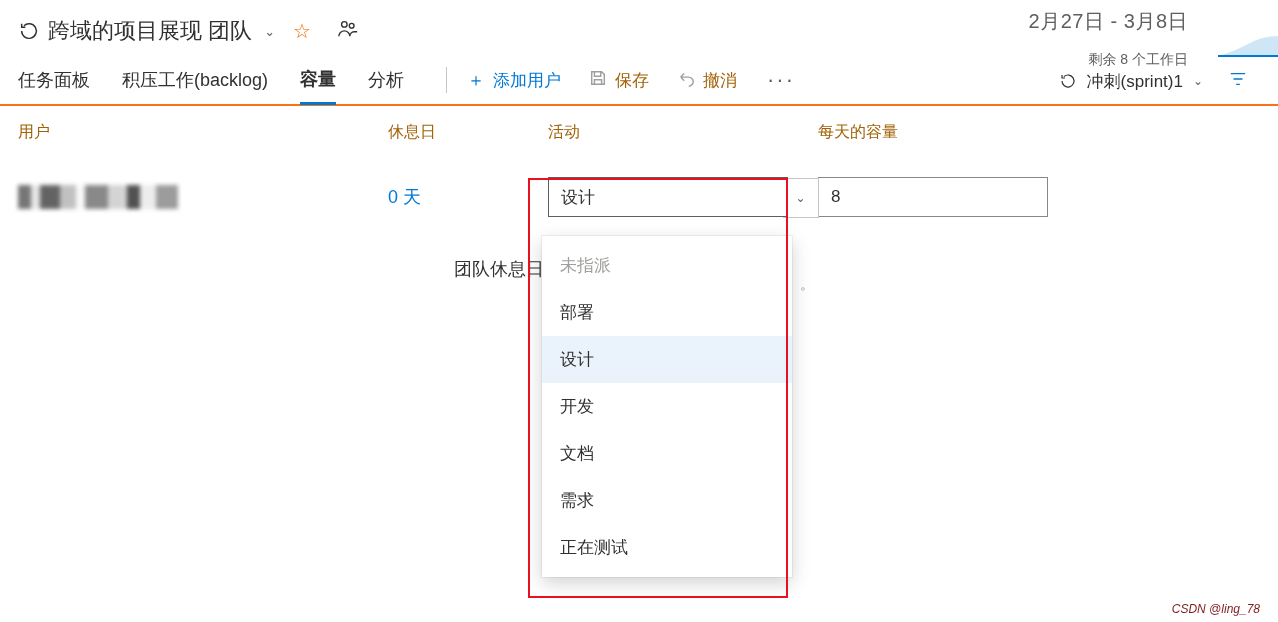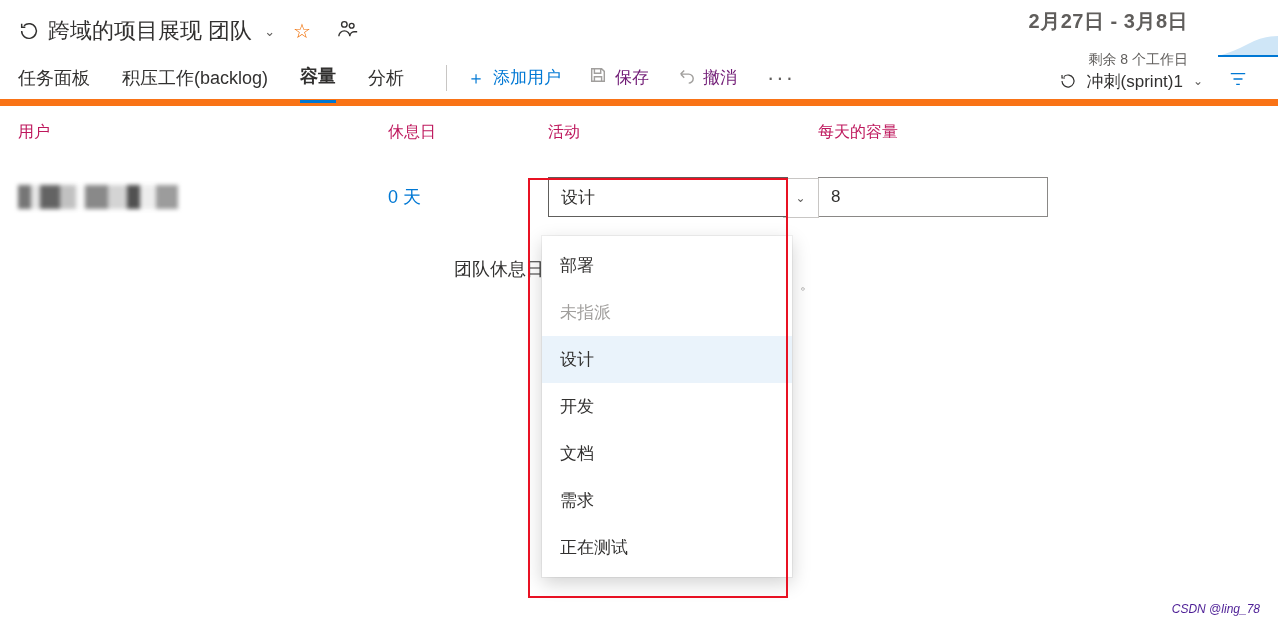--- a/index.html
+++ b/index.html
@@ -25,47 +25,47 @@
     font-weight: 400;
     color: #323130;
     gap: 8px;
   }
   .header .title-wrap .chev { font-size: 13px; color:#605e5c; margin-left:4px;}
   .header .star { color:#ef6c00; font-size:20px; margin-left: 18px; cursor:pointer;}
   .header .people { color:#323130; font-size:18px; margin-left: 26px; cursor:pointer;}
   .date-block {
     position:absolute; right:90px; top:8px; text-align:right;
   }
-  .date-block .range{ font-size:20px; color:#605e5c; letter-spacing:0.5px;font-weight:bold;}
+  .date-block .range{ font-size:20px; color:#605e5c; letter-spacing:0.5px;}
   .date-block .remain{ font-size:14px; color:#605e5c; margin-top:16px;}
   .blue-strip{ position:absolute; right:0; top:30px; width:60px; height:28px; border-radius:2px; overflow:visible;}
   .blue-strip svg{display:block;}
   .tabs {
     display:flex; align-items:center; padding:0 18px 0 18px; position:relative;
-    border-bottom:7px solid #f97316; height:50px;
+    border-bottom:2px solid #f97316; height:50px;
   }
   .tabs .tab {
     font-size:18px; color:#323130; margin-right:32px; cursor:pointer; height:50px;
     display:flex; align-items:center;
   }
   .tabs .tab.active { font-weight:700; border-bottom:3px solid #0078d4;}
   .tabs .sep{ width:1px; height:26px; background:#c8c6c4; margin:0 20px 0 10px;}
   .tb-btn{ display:flex; align-items:center; gap:8px; font-size:17px; margin-right:28px; cursor:pointer;}
   .tb-btn .icon{ font-size:18px;}
   .tb-btn.blue{ color:#0078d4;}
-  .tb-btn.disabled{ color:#701a75; cursor:default;}
+  .tb-btn.disabled{ color:#a16207; cursor:default;}
   .more{ font-size:22px; color:#605e5c; letter-spacing:2px; margin-left:2px; cursor:pointer;}
   .sprint-picker{
     position:absolute; right:31px; top:0; height:50px; display:flex; align-items:center;
     font-size:17px; color:#323130; cursor:pointer; gap:10px;
   }
   .sprint-picker .chev{ font-size:12px; color:#605e5c;}
   .sprint-picker .filter-ic{ margin-left:16px; font-size:18px;}
   .cols-head {
-    display:flex; padding:16px 18px 22px 18px; color:#be185d; font-size:16px;
+    display:flex; padding:16px 18px 22px 18px; color:#a16207; font-size:16px;
   }
   .col-user{ width:370px;}
   .col-days{ width:160px;}
   .col-activity{ width:270px;}
   .col-capacity{ width:240px;}
   .row{ display:flex; padding:12px 18px; align-items:center; font-size:18px;}
   .row .col-user{font-size:18px;}
   .row .col-days{ color:#0078d4; cursor:pointer; font-size:18px;}
   .pixelated{
     width:160px; height:24px;
@@ -90,21 +90,21 @@
   .dropdown .opt{
     padding:12px 18px; font-size:17px; color:#323130; cursor:pointer;
   }
   .dropdown .opt.ph{ color:#a19f9d; cursor:default;}
   .dropdown .opt.sel{ background:#eaf3fb;}
   .cap-input{
     width:230px; height:40px; border:1px solid #8a8886; font-size:17px; padding:0 12px;
     display:flex; align-items:center; cursor:text;
   }
   .watermark{
-    position:absolute; right:18px; bottom:6px; font-size:12px; color:#4c1d95; font-style:italic;
+    position:absolute; right:18px; bottom:6px; font-size:12px; color:#7f1d1d; font-style:italic;
   }
   .hint-dot{
     position:absolute; left:800px; top:276px; font-size:14px; color:#8a8886;
   }
 </style>
 </head>
 <body>
 
 <div class="header">
   <div class="title-wrap">
@@ -201,22 +201,22 @@
 </div>
 
 <div class="row" style="margin-top:16px;flex-direction:column;">
   <div class="col-user">团队休息日</div>
   <div class="col-days">0 天</div>
 </div>
 
 <span class="hint-dot">。</span>
 
 <div class="dropdown">
+  <div class="opt ph">未指派</div>
   <div class="opt">部署</div>
-  <div class="opt ph">未指派</div>
   <div class="opt sel">设计</div>
   <div class="opt">开发</div>
   <div class="opt">文档</div>
   <div class="opt">需求</div>
   <div class="opt">正在测试</div>
 </div>
 
 <div class="red-rect"></div>
 
 <div class="watermark">CSDN @ling_78</div>

